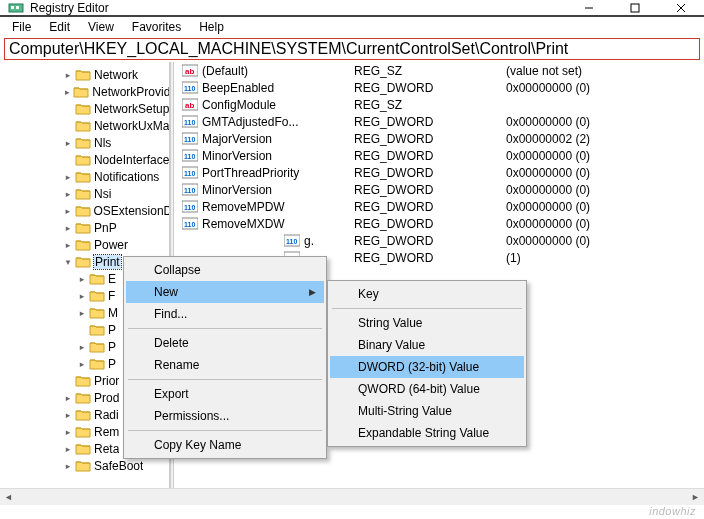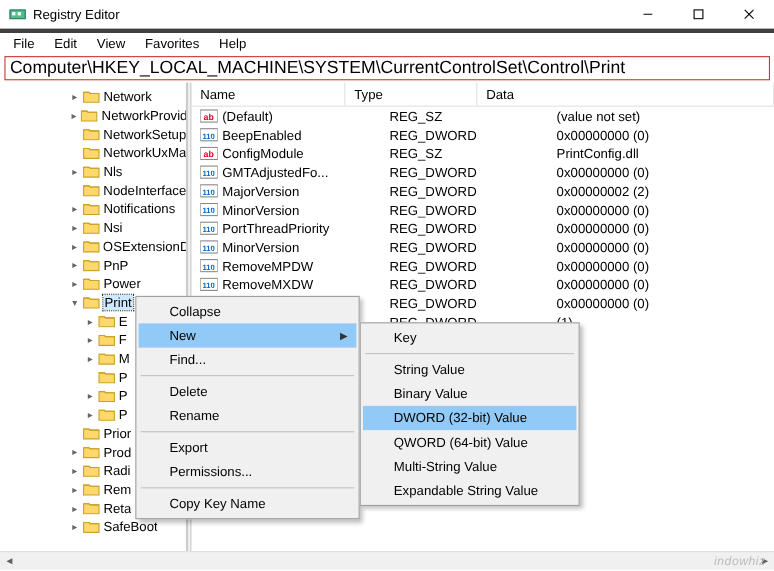--- a/index.html
+++ b/index.html
@@ -1,17 +1,17 @@
 <!DOCTYPE html>
 <html><head>
 <meta charset="utf-8">
 <style>
   * { box-sizing: border-box; }
   html, body { margin: 0; padding: 0; width: 704px; height: 519px; font-family: "Segoe UI", Tahoma, sans-serif; font-size: 12px; overflow: hidden; background: #fff; color: #000; }
-  .titlebar { height: 30px; display: flex; align-items: center; padding-left: 8px; background: #fff; border-bottom: 4px solid #404040; }
+  .titlebar { height: 17px; display: flex; align-items: center; padding-left: 8px; background: #fff; border-bottom: 2px solid #404040; }
   .titlebar .app-icon { width: 16px; height: 16px; margin-right: 6px; }
   .titlebar .title { flex: 1; font-size: 12px; }
   .winbtns { display: flex; height: 100%; }
   .winbtn { width: 46px; display: flex; align-items: center; justify-content: center; }
   .menubar { height: 20px; display: flex; align-items: center; padding: 0 4px; gap: 2px; }
   .menubar .mitem { padding: 2px 8px; }
   .addressbar { height: 22px; margin: 1px 4px 2px 4px; border: 1px solid #d0342c; display: flex; align-items: center; padding: 0 4px; font-size: 16px; white-space: nowrap; overflow: hidden; }
   .client { position: relative; height: calc(100% - 30px - 20px - 26px - 17px); display: flex; }
   .tree { width: 170px; border-right: 1px solid #ccc; overflow: hidden; position: relative; padding-top: 4px; }
   .tree-row { display: flex; align-items: center; height: 17px; white-space: nowrap; }
@@ -328,25 +328,20 @@
             <path d="M1 3h5l1 1h8v8H1z" fill="#ffd86b" stroke="#c9a227"></path>
             <path d="M1 3h5l1 1h8" fill="none" stroke="#c9a227"></path>
           </svg>
         </span>
         <span class="lbl">SafeBoot</span>
       </div>
     </div>
   <div class="splitter"></div>
 
   <div class="listpane">
-    <div class="listhdr">
-      <div class="col col-name">Name</div>
-      <div class="col col-type">Type</div>
-      <div class="col col-data">Data</div>
-    </div>
     <div class="listbody" id="listbody">
         <div class="row">
           <div class="cell name">
             <span class="ic"><svg viewBox="0 0 16 13">
                 <rect x="0" y="1" width="16" height="11" fill="#fff" stroke="#888"></rect>
                 <text x="3" y="10" font-size="8" fill="#d02" font-family="Arial" font-weight="bold">ab</text>
               </svg></span>
             <span>(Default)</span>
           </div>
           <div class="cell type">REG_SZ</div>
@@ -365,21 +360,20 @@
         </div>
         <div class="row">
           <div class="cell name">
             <span class="ic"><svg viewBox="0 0 16 13">
                 <rect x="0" y="1" width="16" height="11" fill="#fff" stroke="#888"></rect>
                 <text x="3" y="10" font-size="8" fill="#d02" font-family="Arial" font-weight="bold">ab</text>
               </svg></span>
             <span>ConfigModule</span>
           </div>
           <div class="cell type">REG_SZ</div>
-          <div class="cell data">PrintConfig.dll</div>
         </div>
         <div class="row">
           <div class="cell name">
             <span class="ic"><svg viewBox="0 0 16 13">
                 <rect x="0" y="1" width="16" height="11" fill="#fff" stroke="#888"></rect>
                 <text x="2" y="10" font-size="7" fill="#06c" font-family="Arial" font-weight="bold">110</text>
               </svg></span>
             <span>GMTAdjustedFo...</span>
           </div>
           <div class="cell type">REG_DWORD</div>

